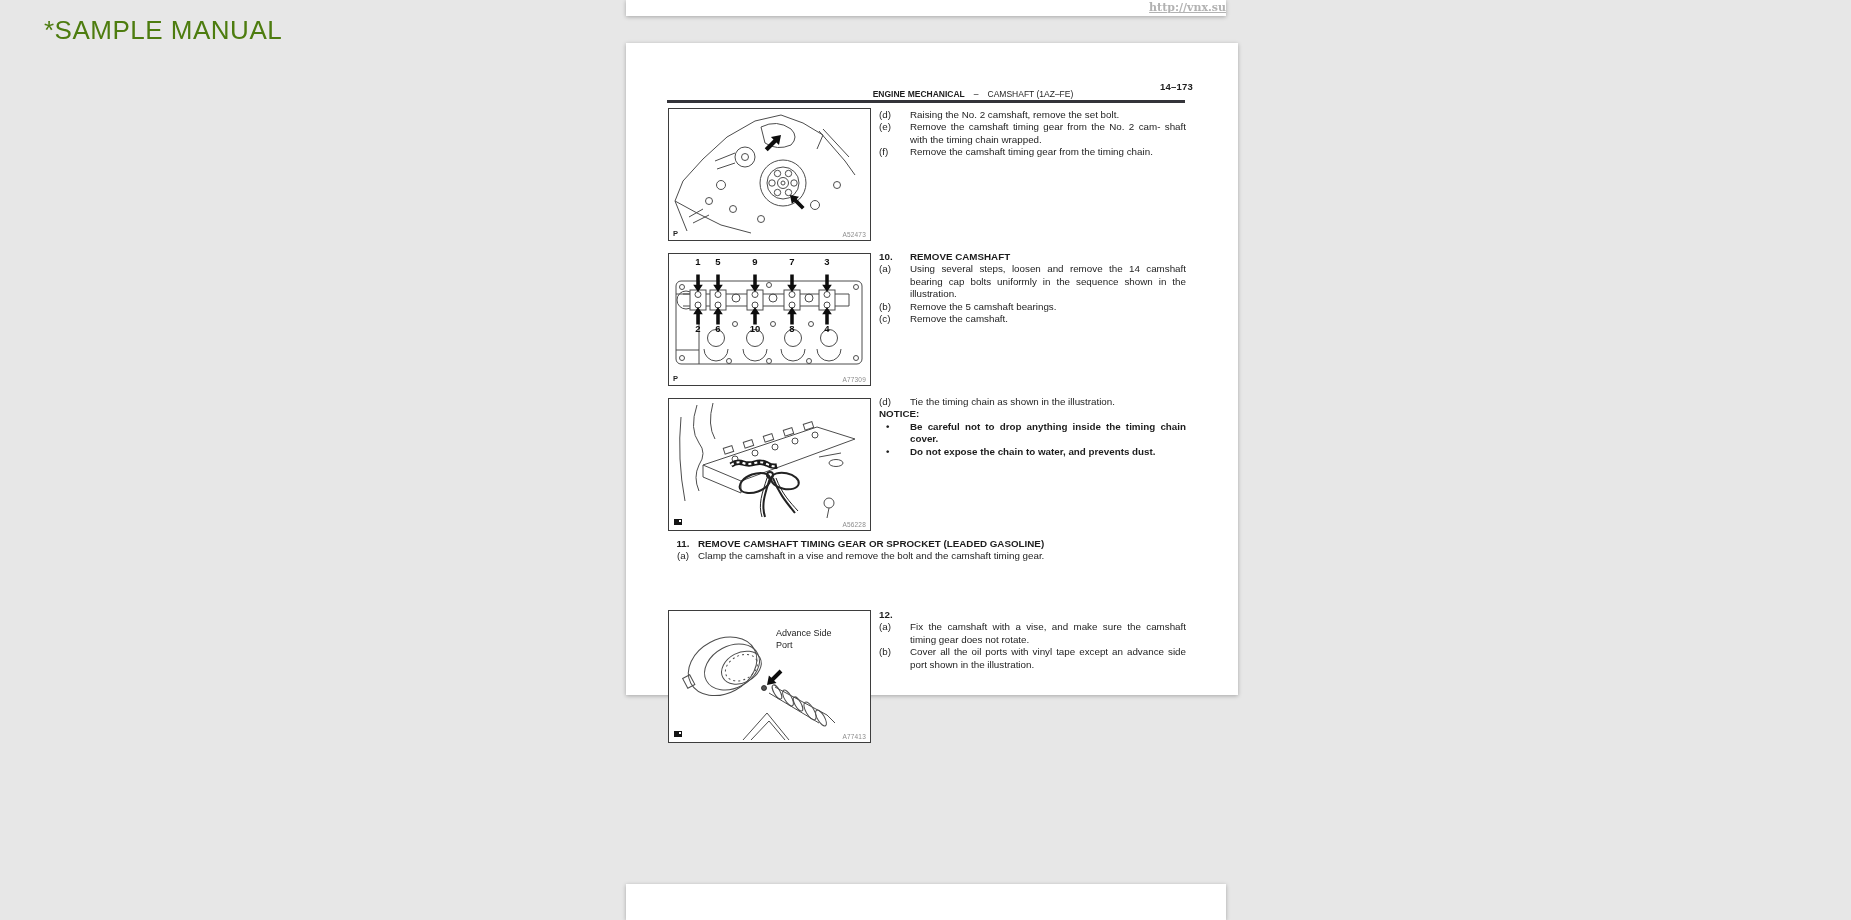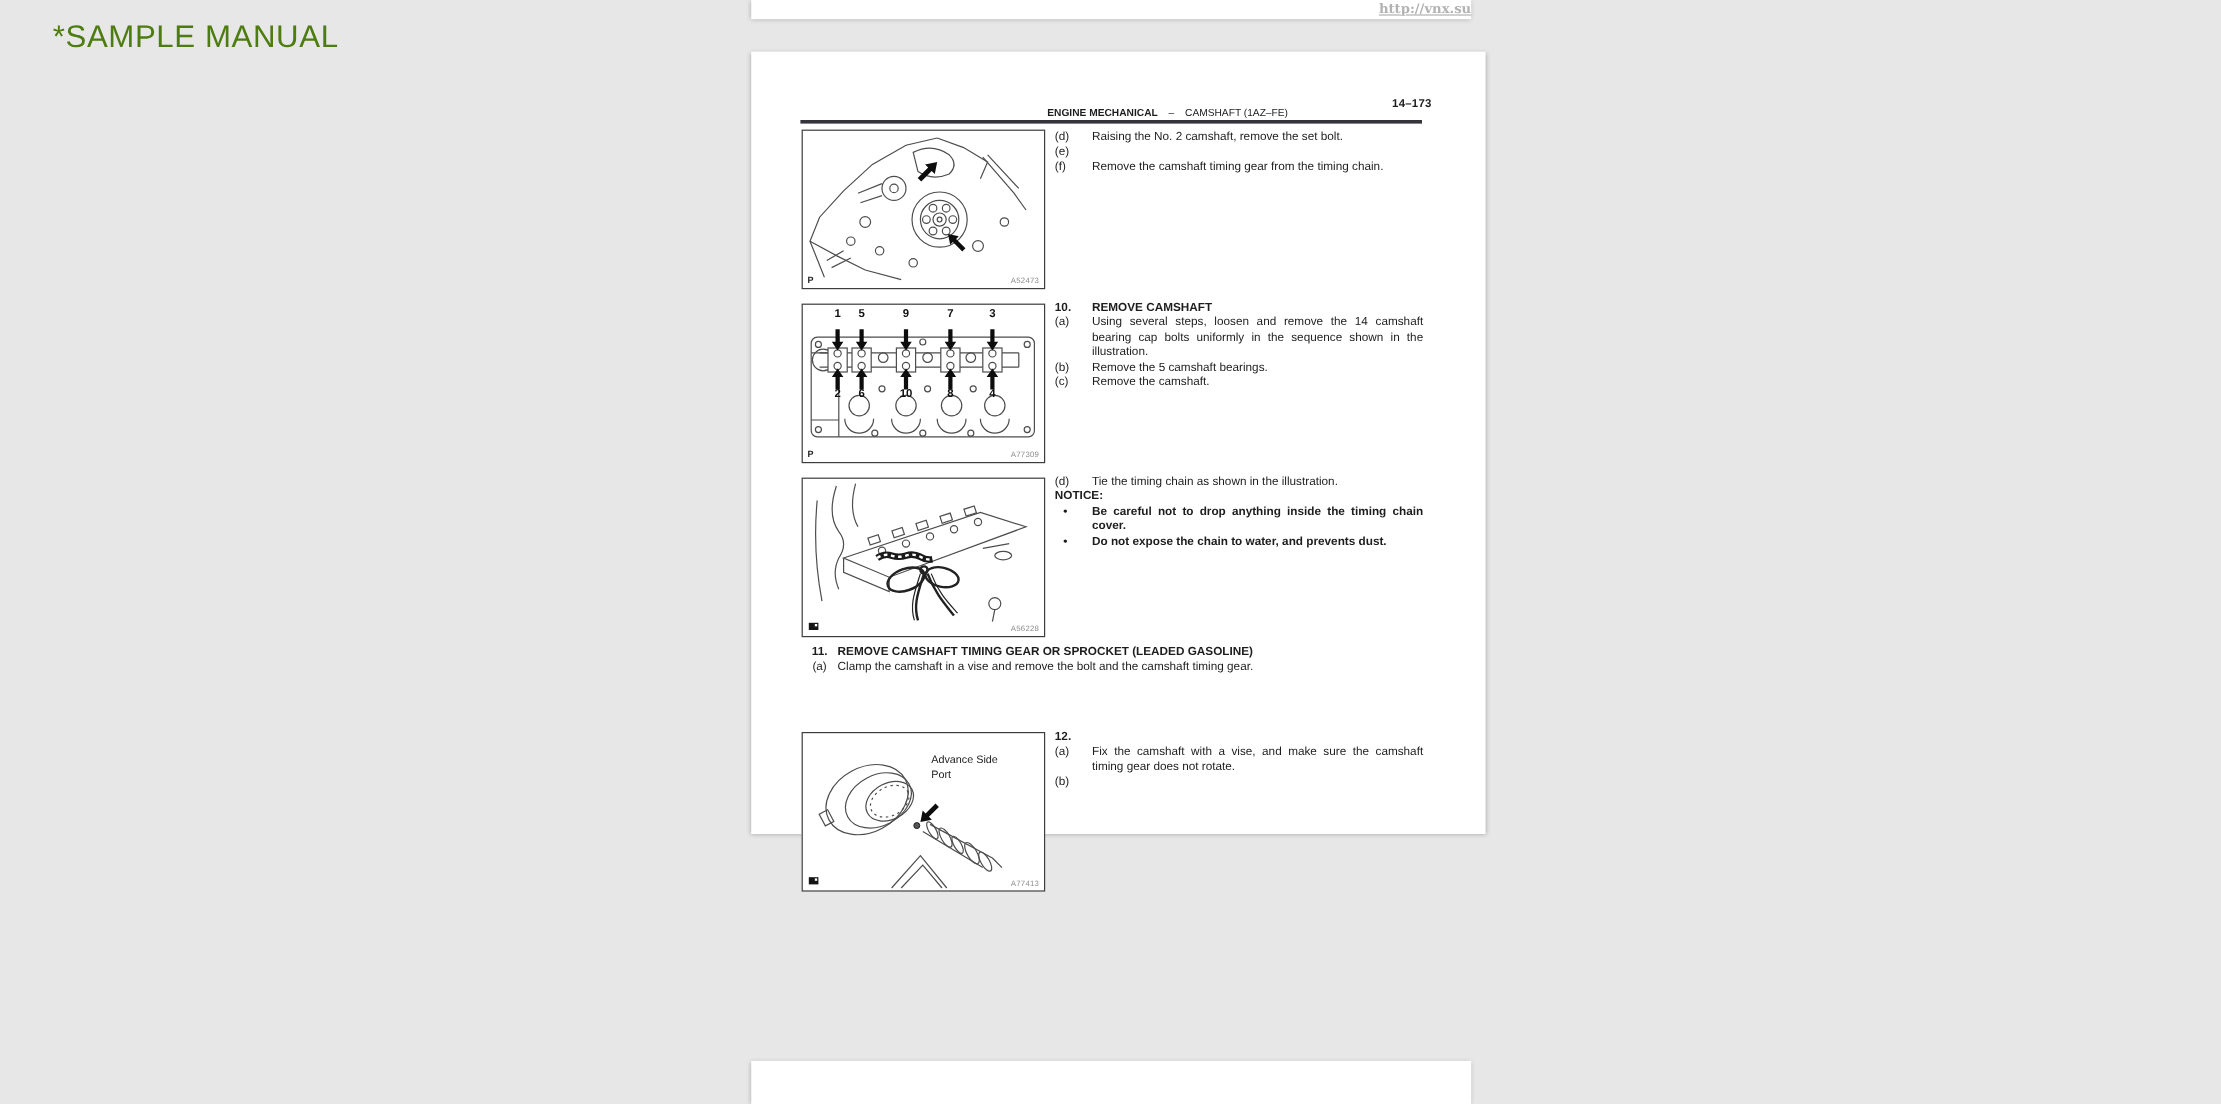--- a/index.html
+++ b/index.html
@@ -269,20 +269,21 @@
     <span class="fig-code">A77413</span>
   </div>
 
   <div class="tblock b1">
     <div class="row">
       <span class="lb">(d)</span>
       <span class="tx">Raising the No. 2 camshaft, remove the set bolt.</span>
     </div>
     <div class="row">
       <span class="lb">(e)</span>
+      <span class="tx">Remove the camshaft timing gear from the No. 2 cam- shaft with the timing chain wrapped.</span>
     </div>
     <div class="row">
       <span class="lb">(f)</span>
       <span class="tx">Remove the camshaft timing gear from the timing chain.</span>
     </div>
   </div>
 
   <div class="tblock b2">
     <div class="row bold">
       <span class="lb">10.</span>
@@ -332,18 +333,19 @@
   <div class="tblock b4">
     <div class="row bold">
       <span class="lb">12.</span>
     </div>
     <div class="row">
       <span class="lb">(a)</span>
       <span class="tx">Fix the camshaft with a vise, and make sure the camshaft timing gear does not rotate.</span>
     </div>
     <div class="row">
       <span class="lb">(b)</span>
+      <span class="tx">Cover all the oil ports with vinyl tape except an advance side port shown in the illustration.</span>
     </div>
   </div>
 
 </div>
 
 <div class="page page-next"></div>
 
 </body></html>

